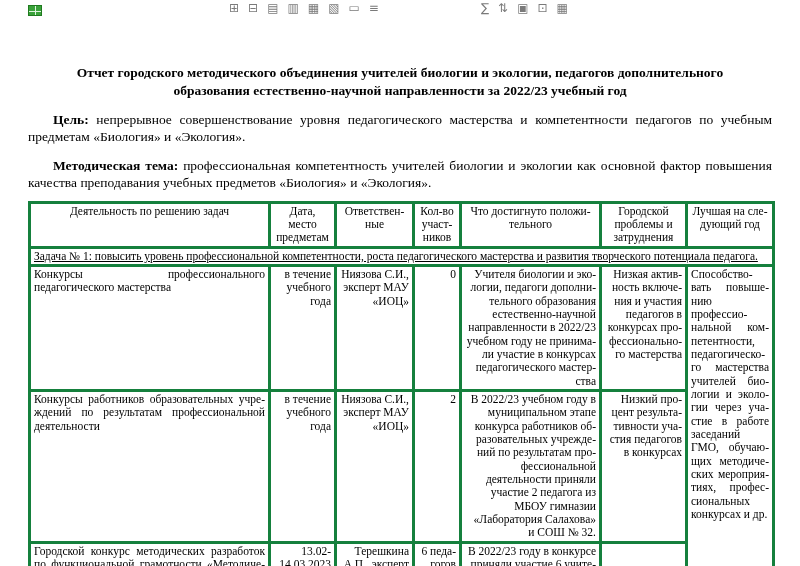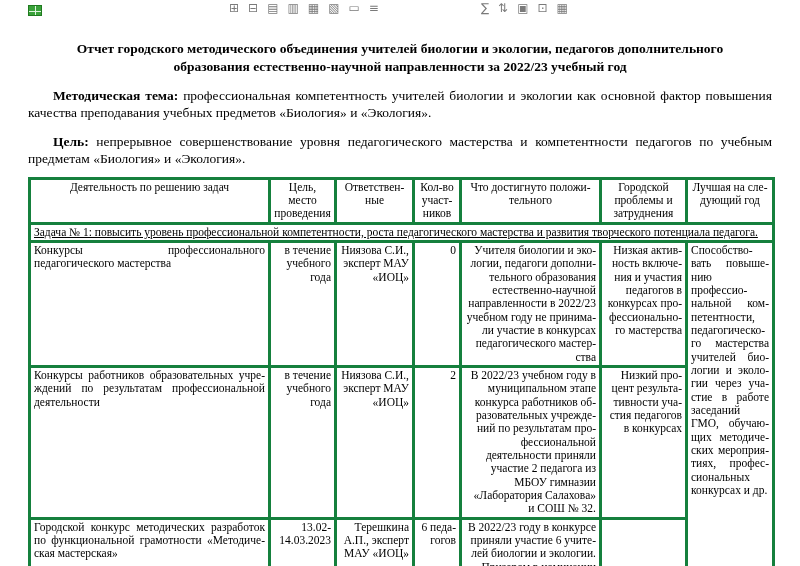--- a/index.html
+++ b/index.html
@@ -21,21 +21,21 @@
     background-repeat:no-repeat;
   }
   .tb-group { position:absolute; top:0; display:flex; gap:9px;
     color:#7a7a7a; font-size:12px; line-height:16px;
     font-family:"DejaVu Sans","Liberation Sans",sans-serif; }
   .tb-group.g1 { left:229px; }
   .tb-group.g2 { left:481px; }
   .tb-group span { cursor:default; }
 
   .title {
-    margin:40px 70px 0 70px; text-align:center;
+    margin:64px 70px 0 70px; text-align:center;
     font-size:13.5px; font-weight:bold; line-height:1.32;
   }
   .para {
     margin:11px 28px 0 28px; font-size:13.5px; line-height:1.3;
     text-align:justify; text-indent:25px;
   }
   .para b { font-weight:bold; }
 
   table.report {
     border-collapse:collapse; table-layout:fixed;
@@ -72,38 +72,38 @@
       <span>∑</span>
       <span>⇅</span>
       <span>▣</span>
       <span>⊡</span>
       <span>▦</span>
     </div>
   </div>
 
   <div class="title">Отчет городского методического объединения учителей биологии и экологии, педагогов дополнительного образования естественно-научной направленности за 2022/23 учебный год</div>
 
+  <p class="para"><b>Цель:</b> <span>непрерывное совершенствование уровня педагогического мастерства и компетентности педагогов по учебным предметам «Биология» и «Экология».</span></p>
+
   <p class="para"><b>Методическая тема:</b> <span>профессиональная компетентность учителей биологии и экологии как основной фактор повышения качества преподавания учебных предметов «Биология» и «Экология».</span></p>
-
-  <p class="para"><b>Цель:</b> <span>непрерывное совершенствование уровня педагогического мастерства и компетентности педагогов по учебным предметам «Биология» и «Экология».</span></p>
 
   <table class="report">
     <colgroup>
       <col style="width:240px">
         <col style="width:66px">
         <col style="width:78px">
       <col style="width:47px">
         <col style="width:140px">
         <col style="width:86px">
         <col style="width:87px">
     </colgroup>
     <thead>
       <tr>
         <th>Деятельность по решению задач</th>
-        <th>Цель, место проведения</th>
+        <th>Дата, место предметам</th>
         <th>Ответствен­ные</th>
         <th>Кол-во участ­ников</th>
         <th>Что достигнуто положи­тельного</th>
         <th>Городской проблемы и затруднения</th>
         <th>Лучшая на сле­дующий год</th>
       </tr>
     </thead>
     <tbody>
       <tr class="task-row">
         <td colspan="7">Задача № 1: повысить уровень профессиональной компетентности, роста педагогического мастерства и развития творческого потенциала педагога.</td>

